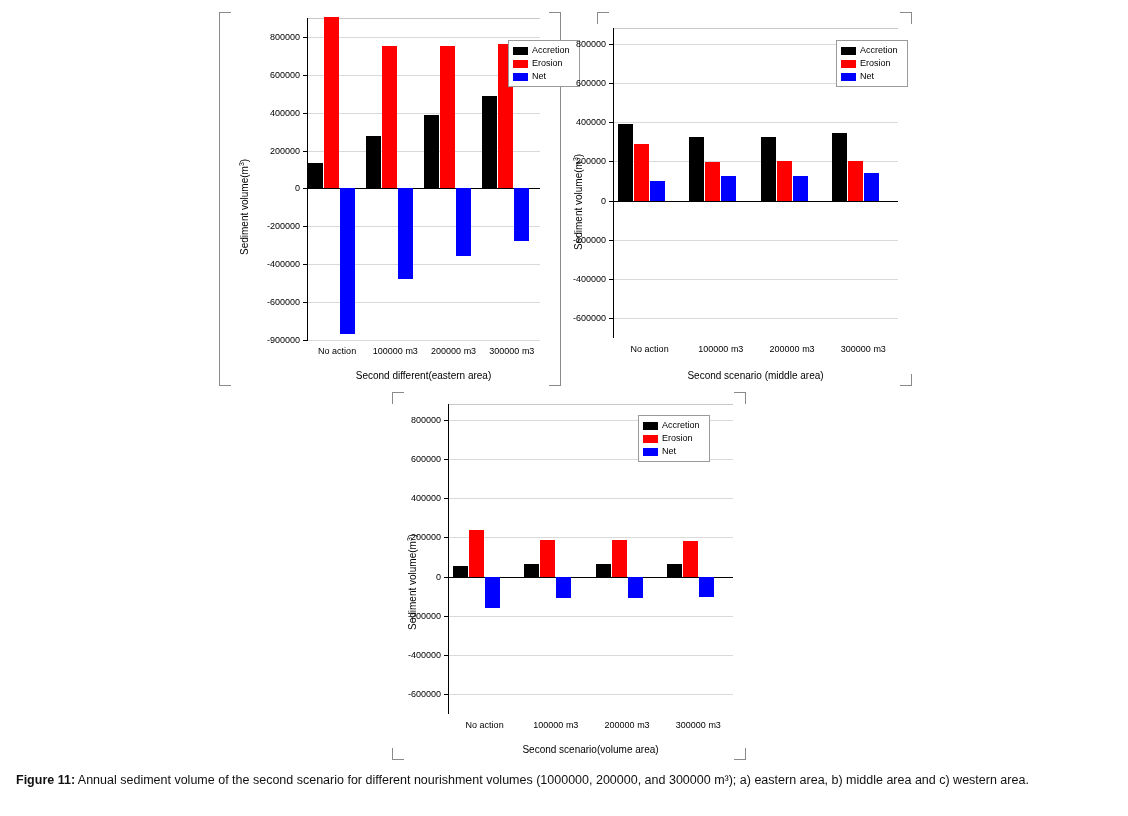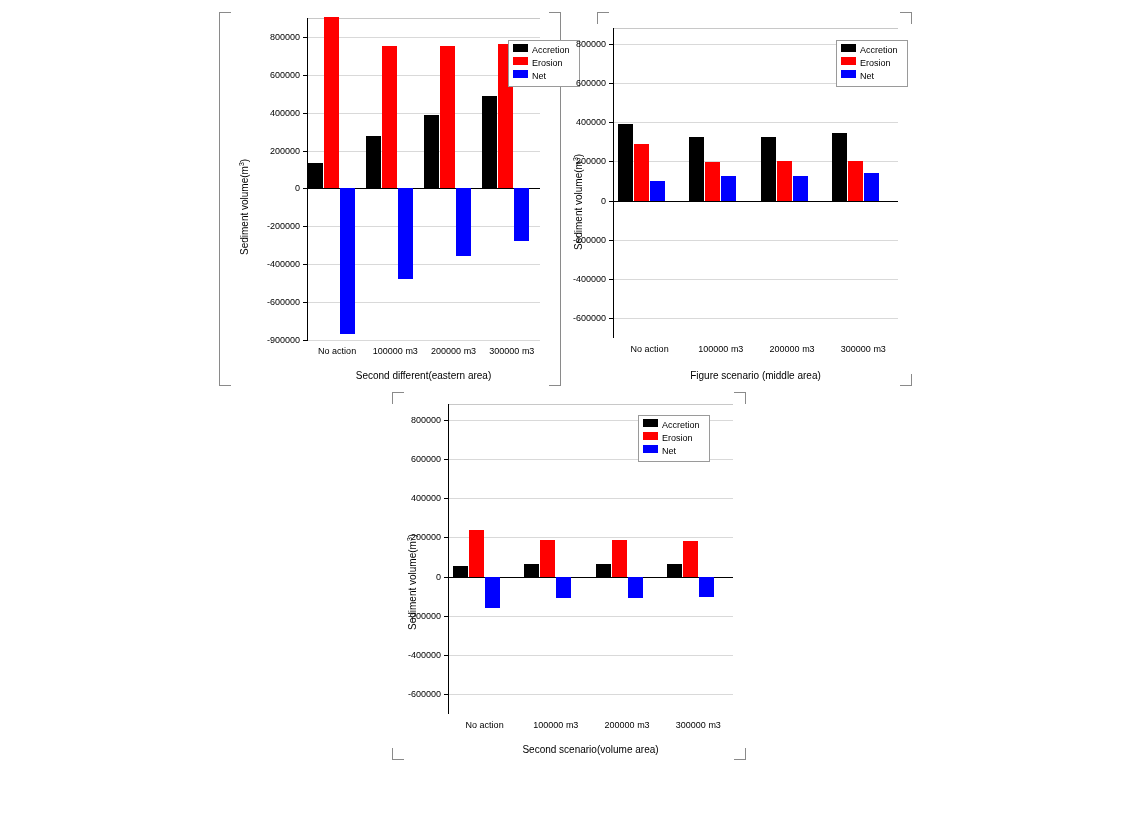--- a/index.html
+++ b/index.html
@@ -38,21 +38,21 @@
     position:absolute;text-align:center;font-size:10px;color:#000;white-space:nowrap;
   }
   .yaxis-title{
     position:absolute;font-size:10px;color:#000;white-space:nowrap;
     transform:rotate(-90deg);transform-origin:left top;
   }
   .legend{
     position:absolute;border:1px solid #9a9a9a;background:#fff;
     padding:3px 6px 3px 4px;font-size:9px;line-height:13px;
   }
-  .legend .row{display:flex;height:13px;}
+  .legend .row{display:flex;align-items:center;height:13px;}
   .legend .sw{width:15px;height:8px;margin-right:4px;display:inline-block;}
   .legend .sw.acc{background:#000;}
   .legend .sw.ero{background:#ff0000;}
   .legend .sw.net{background:#0000ff;}
 
   
   .cmark{position:absolute;width:12px;height:12px;}
   .cmark i{position:absolute;background:#8a8a8a;}
   .cmark.tl i:nth-child(1){left:0;top:0;width:12px;height:1px;}
   .cmark.tl i:nth-child(2){left:0;top:0;width:1px;height:12px;}
@@ -239,21 +239,21 @@
         <div class="bar acc" style="left: 146.625px; top: 108.892px; width: 15px; height: 63.7658px;"></div>
         <div class="bar ero" style="left: 162.625px; top: 133.418px; width: 15px; height: 39.2405px;"></div>
         <div class="bar net" style="left: 178.625px; top: 147.741px; width: 15px; height: 24.9177px;"></div>
         <div class="xcat" style="left: 142.5px; width: 71.25px; top: 316px;">200000 m3</div>
         <div class="bar acc" style="left: 217.875px; top: 105.361px; width: 15px; height: 67.2975px;"></div>
         <div class="bar ero" style="left: 233.875px; top: 133.418px; width: 15px; height: 39.2405px;"></div>
         <div class="bar net" style="left: 249.875px; top: 144.601px; width: 15px; height: 28.057px;"></div>
         <div class="xcat" style="left: 213.75px; width: 71.25px; top: 316px;">300000 m3</div>
       </div>
 
-    <div class="xaxis-title" style="left:613px;top:370px;width:285px;">Figure scenario (middle area)</div>
+    <div class="xaxis-title" style="left:613px;top:370px;width:285px;">Second scenario (middle area)</div>
 
     <div class="legend" style="left:836px;top:40px;width:60px;">
       <div class="row">
           <span class="sw acc"></span>
           <span>Accretion</span>
         </div>
       <div class="row">
           <span class="sw ero"></span>
           <span>Erosion</span>
         </div>
@@ -325,14 +325,17 @@
           <span class="sw ero"></span>
           <span>Erosion</span>
         </div>
       <div class="row">
           <span class="sw net"></span>
           <span>Net</span>
         </div>
     </div>
   </div>
 
+  <div class="caption">
+    <b>Figure 11:</b><span> Annual sediment volume of the second scenario for different nourishment volumes (1000000, 200000, and 300000 m³); a) eastern area, b) middle area and c) western area.</span>
+  </div>
 
 </div>
 
 </body></html>

